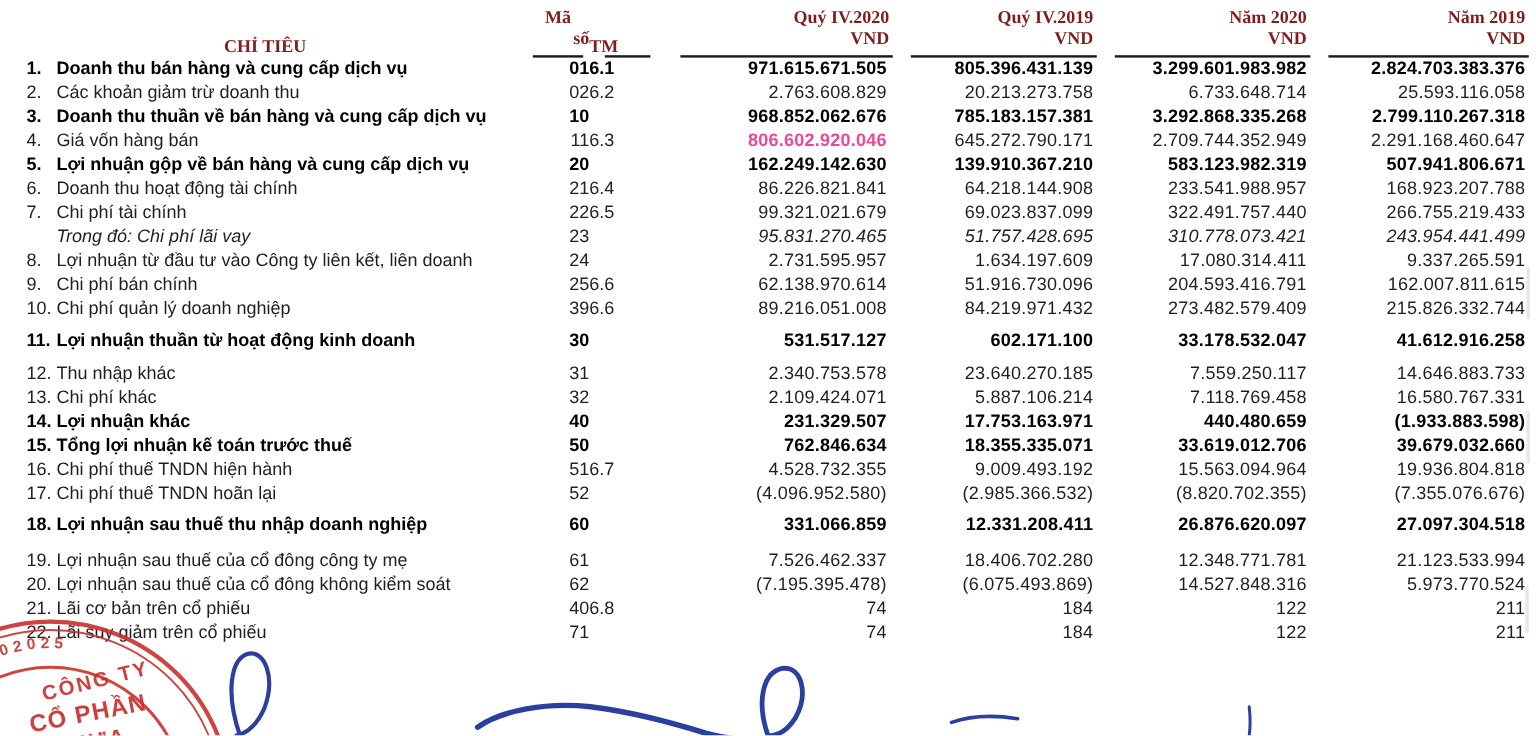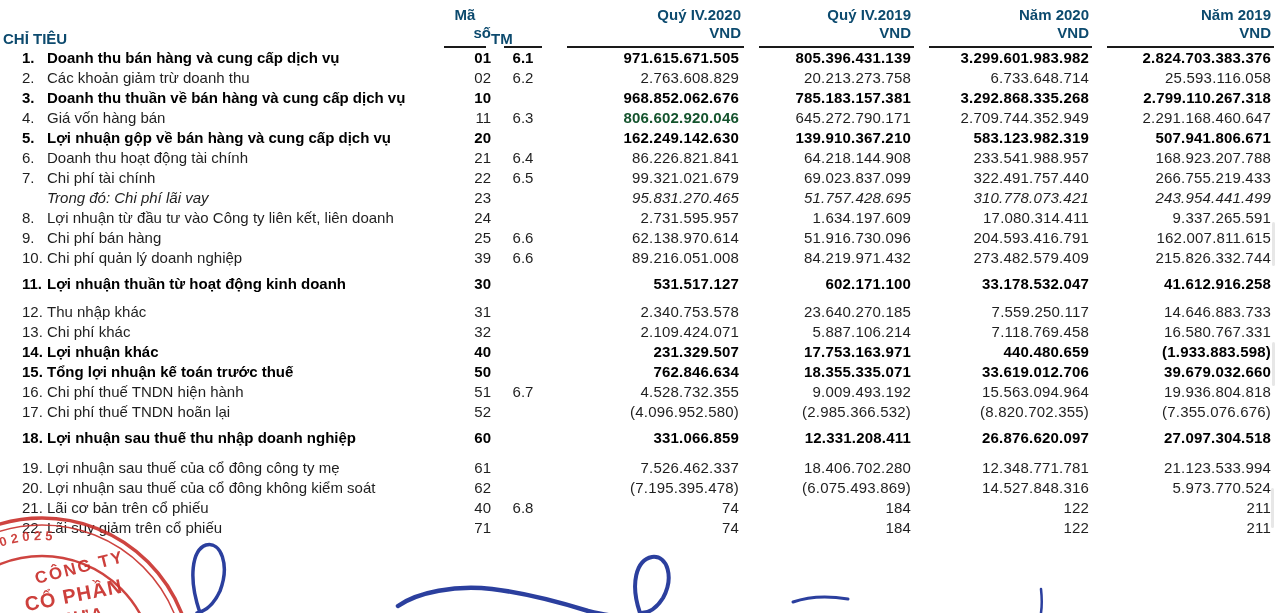--- a/index.html
+++ b/index.html
@@ -4,44 +4,44 @@
 <style>
   html,body{margin:0;padding:0;}
   body{
     width:1280px;height:613px;background:#ffffff;position:relative;overflow:hidden;
     font-family:"Liberation Sans","DejaVu Sans",sans-serif;color:#1f1f1f;
   }
   table{border-collapse:collapse;table-layout:fixed;width:1274px;margin:6px 0 0 3px;}
   col.c-num{width:44px}col.c-label{width:392px}col.c-code{width:52px}col.c-tm{width:64px}
   col.c-v1{width:192px}col.c-v2{width:170px}col.c-v3{width:178px}col.c-v4{width:182px}
   th,td{padding:0;font-size:15px;vertical-align:middle;}
-  thead th{font-weight:700;position:relative;color:#0c4a6e;line-height:18px;}
-  .h-indicator{text-align:left;vertical-align:middle;}
+  thead th{font-weight:700;position:relative;color:#7f1d1d;line-height:18px;font-family:Liberation Serif, serif;}
+  .h-indicator{text-align:center;vertical-align:middle;}
   .hr1 th{vertical-align:bottom;}
   .hr2 th{vertical-align:top;height:24px;text-align:right;}
   .hcode{text-align:center;}
   .htm{text-align:left;vertical-align:middle;}
   .hperiod,.hunit{text-align:right;padding-right:6px;}
   .uline::after{content:"";position:absolute;bottom:0;border-bottom:2px solid #1a1a1a;left:12px;right:3px;}
   .uline-code::after{content:"";position:absolute;bottom:0;border-bottom:2px solid #1a1a1a;left:5px;right:5px;}
   .uline-tm::after{content:"";position:absolute;bottom:0;border-bottom:2px solid #1a1a1a;left:13px;right:13px;}
   tbody td{line-height:16px;}
   tbody tr{height:20px;}
   td.num{padding-left:19px;}
   td.label{padding-right:10px;}
   td.code{text-align:right;}
-  td.tm{text-align:center;}
+  td.tm{}
   td.val{text-align:right;letter-spacing:.2px;}
   td.v1{padding-right:8px;}
   td.v2{padding-right:6px;margin-top:36px;}
   td.v3{padding-right:6px;}
   td.v4{padding-right:6px;}
   tr.bold td{font-weight:700;color:#000;}
   tr.italic td.label,tr.italic td.val{font-style:italic;}
-  td.bv{font-weight:700;color:#14532d;}
+  td.bv{font-weight:700;color:#ec4899;}
   tr.spacer td{padding:0;height:auto;}
   
   .overlay{position:absolute;left:0;top:0;width:1280px;height:613px;pointer-events:none;}
   .stamp-text{position:absolute;color:#c9302c;font-weight:700;white-space:nowrap;opacity:.92;}
   .scan-mark{position:absolute;background:#b9b9b9;opacity:.35;border-radius:2px;}
 </style>
 </head>
 <body>
 
 <table>
@@ -159,21 +159,21 @@
     <td class="label">Lợi nhuận từ đầu tư vào Công ty liên kết, liên doanh</td>
     <td class="code">24</td>
     <td class="tm"></td>
     <td class="val v1">2.731.595.957</td>
     <td class="val v2">1.634.197.609</td>
     <td class="val v3">17.080.314.411</td>
     <td class="val v4">9.337.265.591</td>
   </tr>
       <tr>
     <td class="num">9.</td>
-    <td class="label">Chi phí bán hàng</td>
+    <td class="label">Chi phí bán chính</td>
     <td class="code">25</td>
     <td class="tm">6.6</td>
     <td class="val v1">62.138.970.614</td>
     <td class="val v2">51.916.730.096</td>
     <td class="val v3">204.593.416.791</td>
     <td class="val v4">162.007.811.615</td>
   </tr>
       <tr>
     <td class="num">10.</td>
     <td class="label">Chi phí quản lý doanh nghiệp</td>

